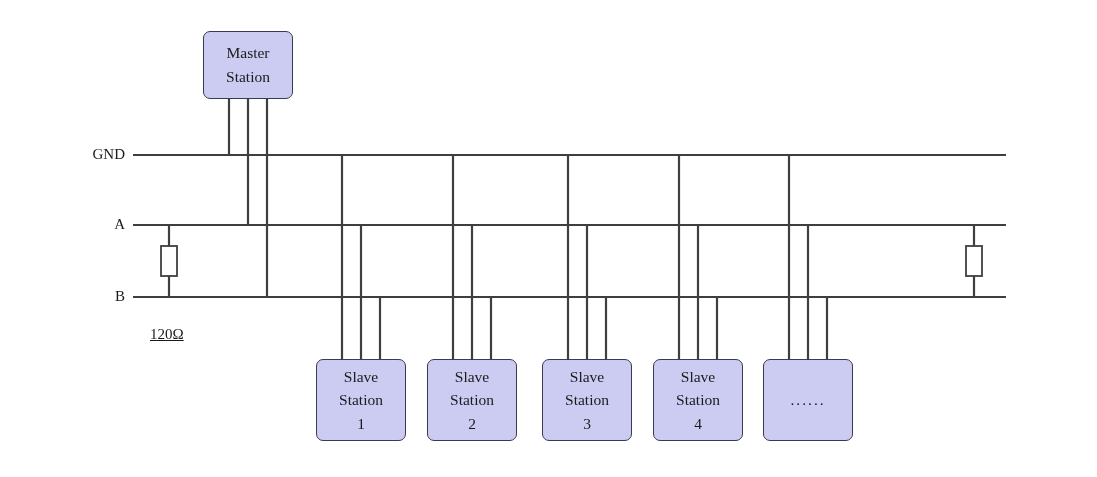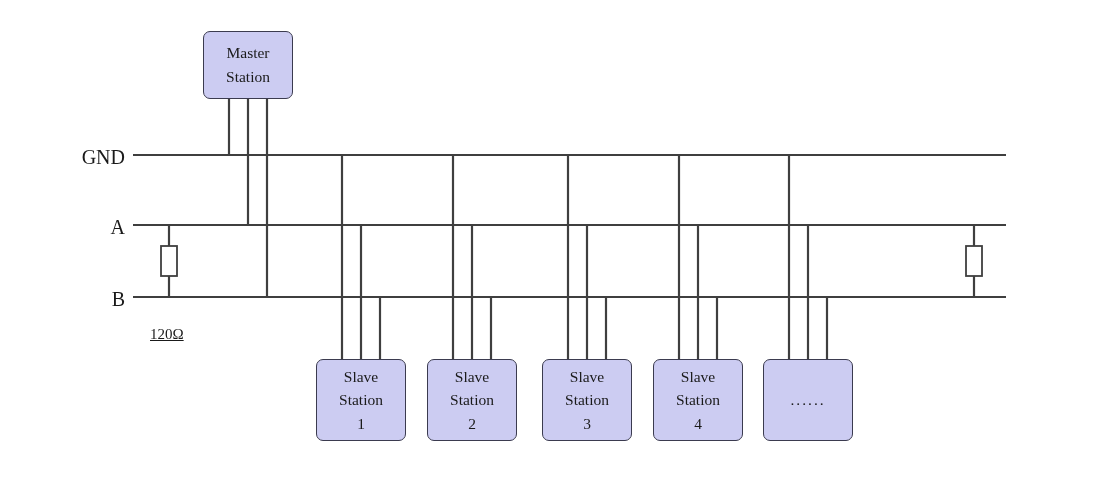--- a/index.html
+++ b/index.html
@@ -26,21 +26,21 @@
     font-size:15.5px;
     line-height:1.52;
     z-index:5;
   }
   .station span{display:block;text-align:left;white-space:nowrap;}
   .master{width:90px;height:68px;left:203px;top:31px;}
   .slave{width:90px;height:82px;top:359px;}
 
   .bus-label{
     position:absolute;
-    font-size:20px;
+    font-size:15px;
     color:#1a1a1a;
     text-align:right;
     white-space:nowrap;
     z-index:4;
   }
   .res-label{
     position:absolute;
     font-size:15px;
     color:#1a1a1a;
     white-space:nowrap;

